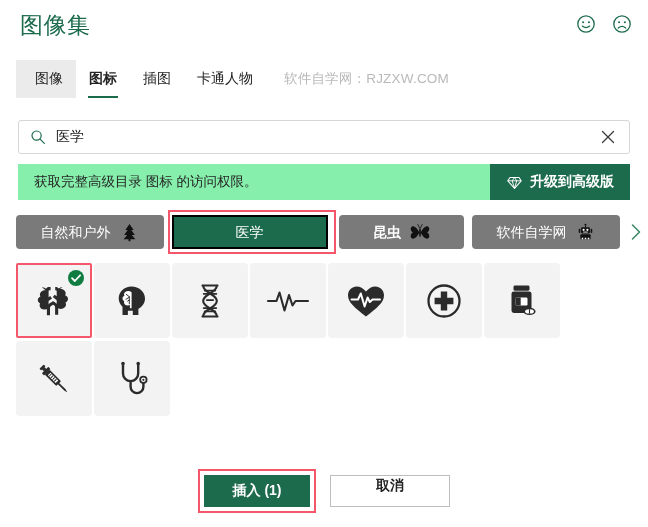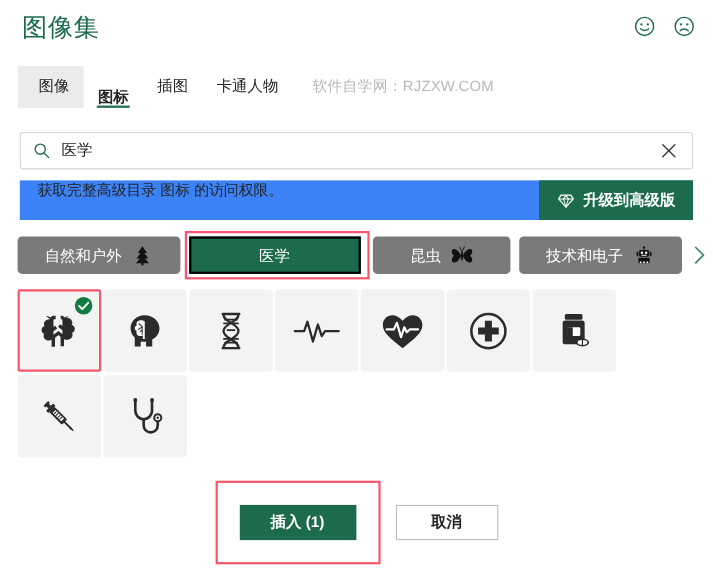--- a/index.html
+++ b/index.html
@@ -71,21 +71,20 @@
     color: #242424;
     cursor: pointer;
     white-space: nowrap;
   }
   .tab:first-child { margin-left: 16px; padding-left: 19px; }
   .tab.hovered {
     background: #ebebeb;
   }
   .tab.active {
     font-weight: bold;
-    align-items: flex-end;
   }
   .tab.active::after {
     content: "";
     position: absolute;
     left: 12px;
     right: 12px;
     bottom: 0px;
     height: 2.5px;
     background: #1d6b4d;
   }
@@ -145,23 +144,23 @@
   }
 
   
   .banner {
     position: absolute;
     left: 18px;
     top: 164px;
     width: 612px;
     height: 36px;
     box-sizing: border-box;
-    background: #3b82f6;
-    display: flex;
-    align-items: flex-start;
+    background: #86efac;
+    display: flex;
+    align-items: center;
   }
   .banner-text {
     margin-left: 16px;
     font-size: 13.5px;
     color: #242424;
     flex: 1 1 auto;
   }
   .upgrade-btn {
     height: 36px;
     background: #1d6b4d;
@@ -249,21 +248,21 @@
     background: #1d6b4d;
     border: 2px solid #000000;
     box-sizing: border-box;
     color: #ffffff;
     display: flex;
     align-items: center;
     justify-content: center;
     font-size: 14px;
     cursor: pointer;
   }
-  .chip.insect { width: 128px; }
+  .chip.insect { width: 128px; font-weight: bold; }
   .chip.tech { width: 152px; }
   .chips-next {
     width: 24px;
     height: 34px;
     margin-left: 4px;
     display: flex;
     align-items: center;
     justify-content: center;
     cursor: pointer;
     flex: 0 0 auto;
@@ -322,50 +321,49 @@
     left: 0;
     bottom: 14px;
     width: 648px;
     display: flex;
     justify-content: center;
     align-items: center;
     gap: 14px;
   }
   .insert-wrap {
     position: relative;
-    padding: 20px;
+    padding: 4px;
     border: 2px solid #f4566a;
     box-sizing: border-box;
   }
   .insert-btn {
     width: 106px;
     height: 32px;
     background: #1d6b4d;
     color: #ffffff;
     border: none;
     font-size: 14px;
     font-weight: bold;
     font-family: inherit;
     cursor: pointer;
     display: flex;
     align-items: center;
     justify-content: center;
   }
   .cancel-btn {
-    width: 93px;
+    width: 120px;
     height: 32px;
     background: #ffffff;
     color: #242424;
     border: 1px solid #bdbdbd;
     font-size: 14px;
     font-weight: bold;
     font-family: inherit;
     cursor: pointer;
     display: flex;
-    align-items: center;
     justify-content: center;
   }
 </style>
 </head>
 <body>
 
 <div class="header">
   <div class="page-title">图像集</div>
 
   <div class="feedback-group">
@@ -459,21 +457,21 @@
       <svg width="21" height="19" viewBox="0 0 22 20">
         <path d="M10.3 10 C7.4 4.2 4.0 2.2 1.9 3.6 C-0.2 5.1 0.9 9.0 3.2 10 C0.9 11.0 -0.2 14.9 1.9 16.4 C4.0 17.8 7.4 15.8 10.3 10Z" fill="#111111"></path>
         <path d="M11.7 10 C14.6 4.2 18.0 2.2 20.1 3.6 C22.2 5.1 21.1 9.0 18.8 10 C21.1 11.0 22.2 14.9 20.1 16.4 C18.0 17.8 14.6 15.8 11.7 10Z" fill="#111111"></path>
         <ellipse cx="11" cy="10" rx="1.0" ry="5.1" fill="#111111"></ellipse>
         <path d="M10.4 4.6 L8.6 1.2 M11.6 4.6 L13.4 1.2" stroke="#111111" stroke-width="0.9" stroke-linecap="round" fill="none"></path>
       </svg>
     </span>
   </div>
 
   <div class="chip tech">
-    <span class="chip-label">技术和电子</span>
+    <span class="chip-label">软件自学网</span>
     <span class="chip-glyph">
       <svg width="19" height="19" viewBox="0 0 20 20">
         <circle cx="10" cy="1.9" r="1.1" fill="#111111"></circle>
         <rect x="9.5" y="2.7" width="1" height="1.7" fill="#111111"></rect>
         <rect x="5.3" y="4.4" width="9.4" height="6.6" rx="1.4" fill="#111111"></rect>
         <circle cx="8.0" cy="7.2" r="1.15" fill="#ffffff"></circle>
         <circle cx="12.0" cy="7.2" r="1.15" fill="#ffffff"></circle>
         <rect x="7.6" y="9.1" width="4.8" height="0.9" fill="#ffffff"></rect>
         <rect x="2.9" y="6.1" width="1.7" height="4.4" rx="0.8" fill="#111111"></rect>
         <rect x="15.4" y="6.1" width="1.7" height="4.4" rx="0.8" fill="#111111"></rect>

